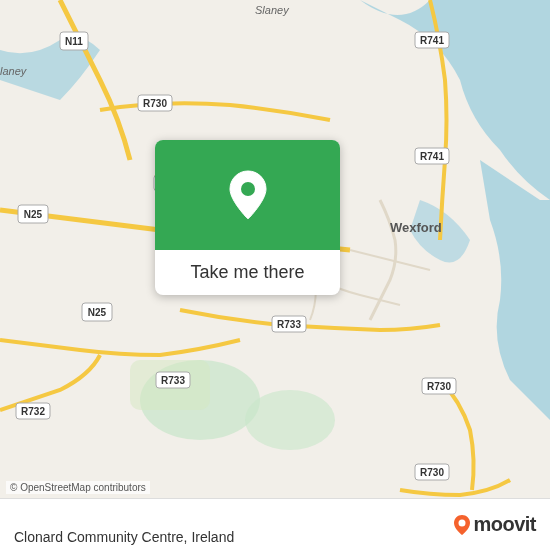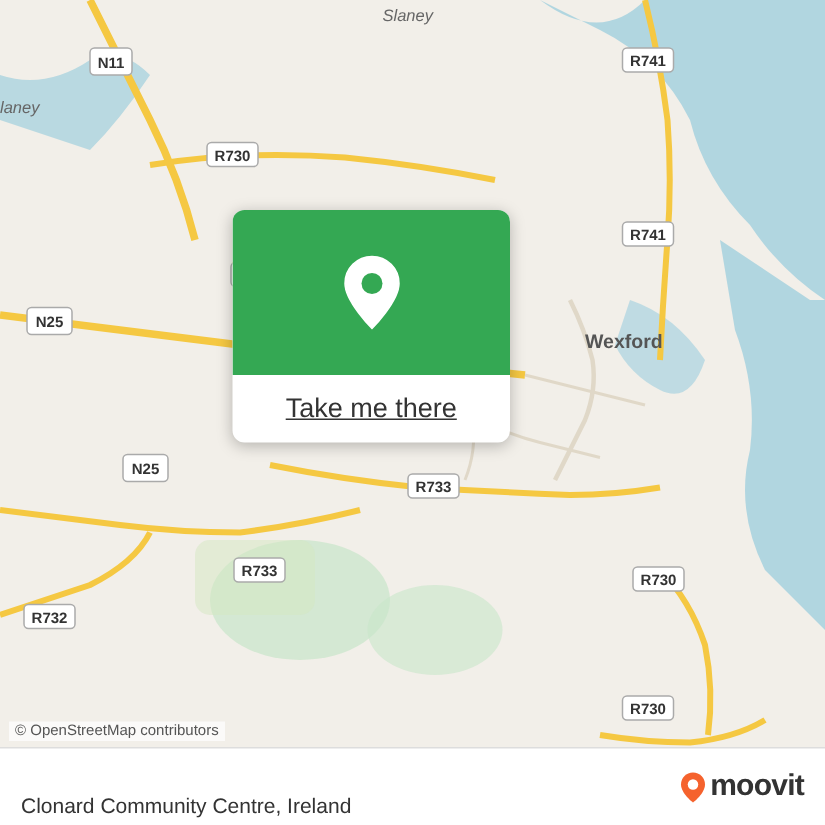--- a/index.html
+++ b/index.html
@@ -113,21 +113,20 @@
 
     #card-button-area {
       padding: 12px 10px;
       text-align: center;
     }
 
     #take-me-there-label {
       font-size: 18px;
       color: #333;
       font-weight: 400;
-      text-decoration: underline;
     }
 
     
     .pin-icon {
       width: 44px;
       height: 52px;
     }
   </style>
 </head>
 <body>

